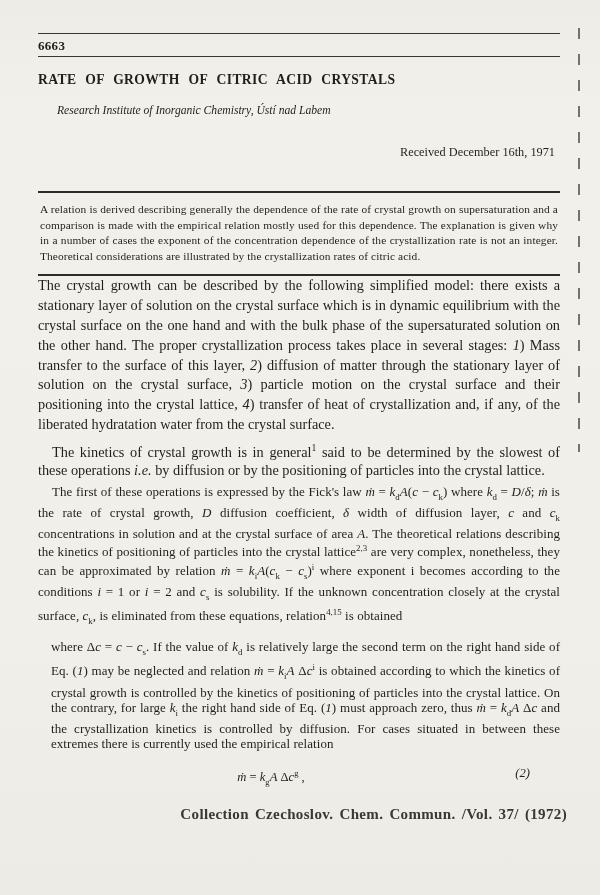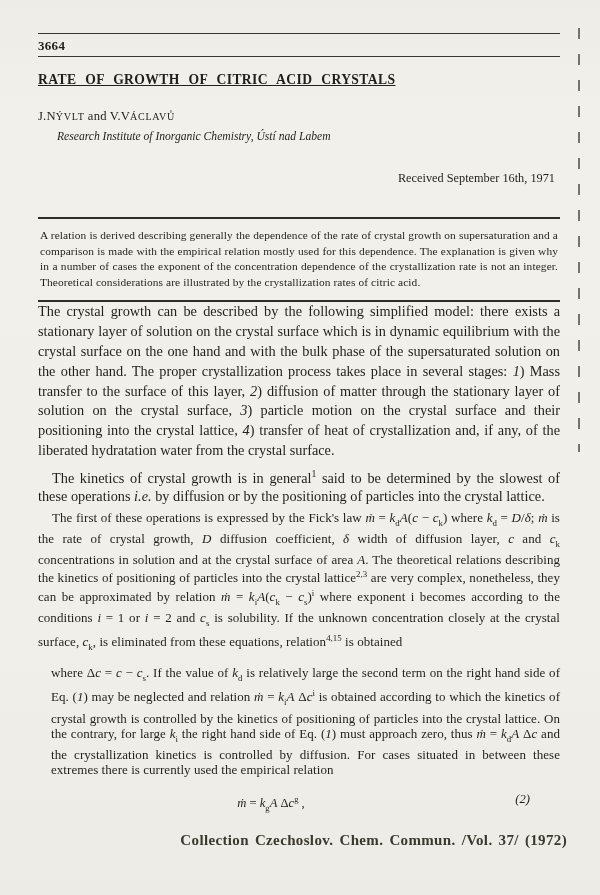--- a/index.html
+++ b/index.html
@@ -68,28 +68,27 @@
   }
 </style>
 </head>
 <body>
 
 <div class="page">
 
   <div class="scan-line"></div>
 
   <hr class="rule rule1">
-  <div class="pagenum">3664</div>
+  <div class="pagenum">6663</div>
   <hr class="rule">
 
-  <h1 class="title" style="margin-bottom:16px;text-decoration:underline;">RATE OF GROWTH OF CITRIC ACID CRYSTALS</h1>
+  <h1 class="title" style="margin-bottom:16px;">RATE OF GROWTH OF CITRIC ACID CRYSTALS</h1>
 
-  <div class="authors">J.N<span class="sc">ÝVLT</span> and V.V<span class="sc">ÁCLAVŮ</span></div>
   <div class="affiliation">Research Institute of Inorganic Chemistry, Ústí nad Labem</div>
-  <div class="received">Received September 16th, 1971</div>
+  <div class="received">Received December 16th, 1971</div>
 
   <hr class="rule thick rule3">
   <div class="abstract">A relation is derived describing generally the dependence of the rate of crystal growth on supersaturation and a comparison is made with the empirical relation mostly used for this dependence. The explanation is given why in a number of cases the exponent of the concentration dependence of the crystallization rate is not an integer. Theoretical considerations are illustrated by the crystallization rates of citric acid.</div>
   <hr class="rule thick rule4">
 
   <div class="para body1">The crystal growth can be described by the following simplified model: there exists a stationary layer of solution on the crystal surface which is in dynamic equilibrium with the crystal surface on the one hand and with the bulk phase of the supersaturated solution on the other hand. The proper crystallization process takes place in several stages: <i>1</i>) Mass transfer to the surface of this layer, <i>2</i>) diffusion of matter through the stationary layer of solution on the crystal surface, <i>3</i>) particle motion on the crystal surface and their positioning into the crystal lattice, <i>4</i>) transfer of heat of crystallization and, if any, of the liberated hydratation water from the crystal surface.</div>
   <div class="para body2 indent">The kinetics of crystal growth is in general<sup>1</sup> said to be determined by the slowest of these operations <i>i.e.</i> by diffusion or by the positioning of particles into the crystal lattice.</div>
   <div class="para smallpara p3 indent">The first of these operations is expressed by the Fick's law <i>ṁ</i> = <i>k</i><sub>d</sub><i>A</i>(<i>c</i> − <i>c</i><sub>k</sub>) where <i>k</i><sub>d</sub> = <i>D</i>/<i>δ</i>; <i>ṁ</i> is the rate of crystal growth, <i>D</i> diffusion coefficient, <i>δ</i> width of diffusion layer, <i>c</i> and <i>c</i><sub>k</sub> concentrations in solution and at the crystal surface of area <i>A</i>. The theoretical relations describing the kinetics of positioning of particles into the crystal lattice<sup>2,3</sup> are very complex, nonetheless, they can be approximated by relation <i>ṁ</i> = <i>k</i><sub>i</sub><i>A</i>(<i>c</i><sub>k</sub> − <i>c</i><sub>s</sub>)<sup>i</sup> where exponent i becomes according to the conditions <i>i</i> = 1 or <i>i</i> = 2 and <i>c</i><sub>s</sub> is solubility. If the unknown concentration closely at the crystal surface, <i>c</i><sub>k</sub>, is eliminated from these equations, relation<sup>4,15</sup> is obtained</div>
 
 

